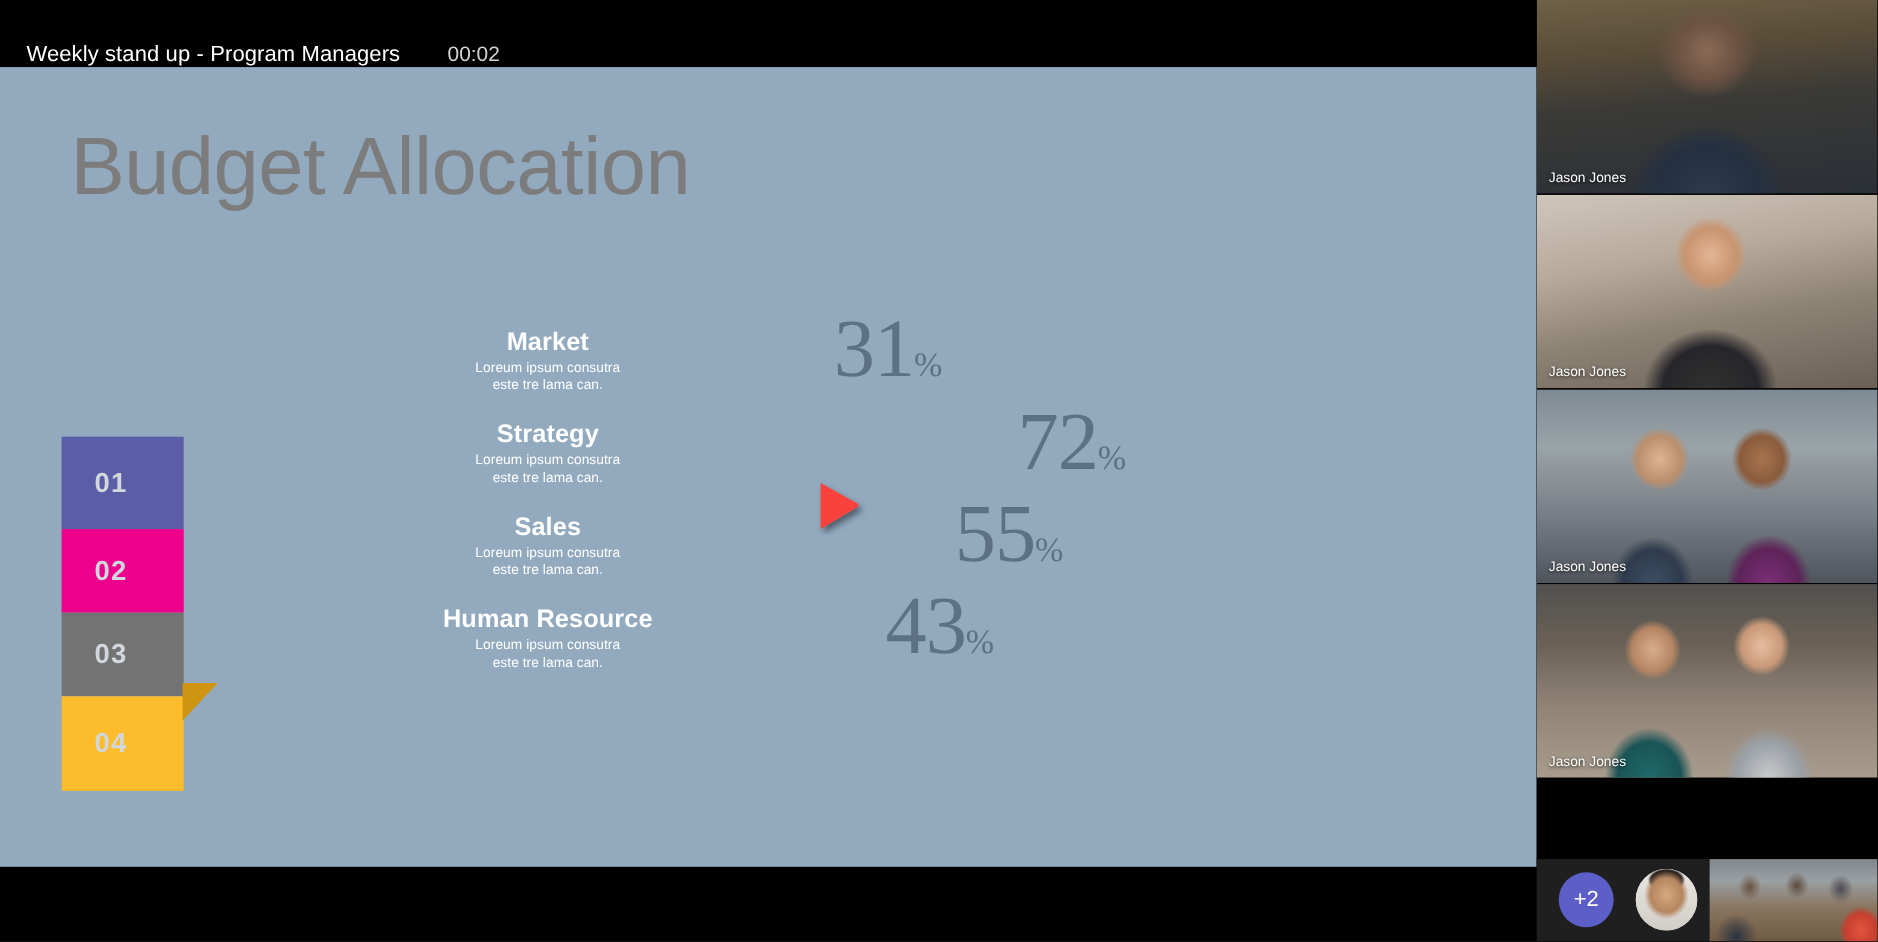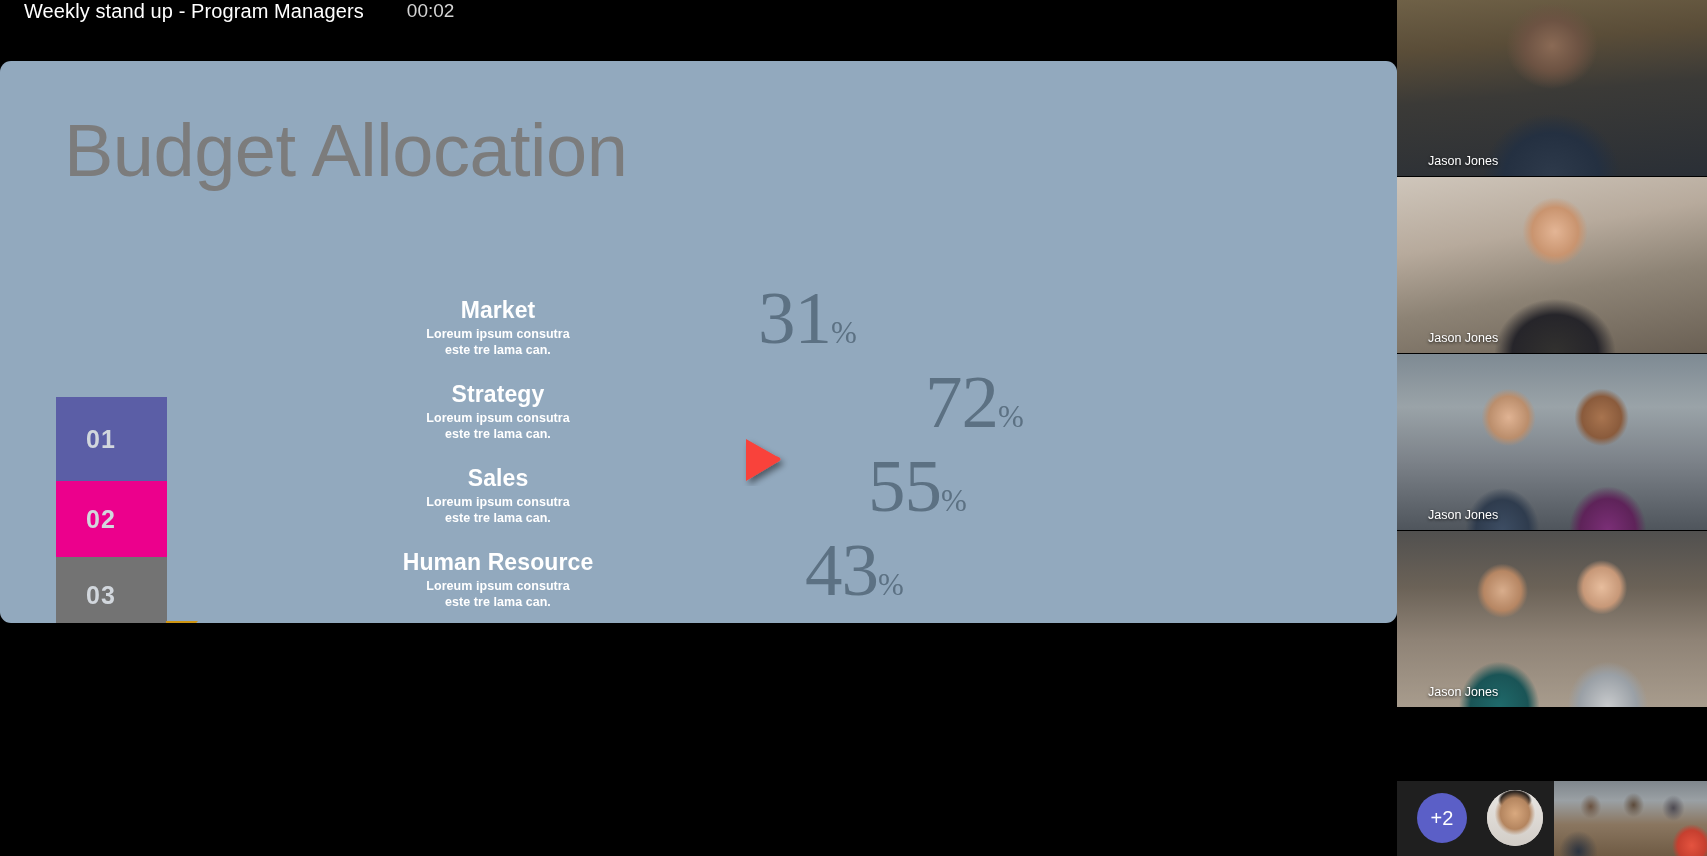--- a/index.html
+++ b/index.html
@@ -8,29 +8,29 @@
     width:1707px; height:856px;
     background:#000;
     overflow:hidden;
     font-family:"Liberation Sans", sans-serif;
   }
   #app { position:relative; width:1707px; height:856px; background:#000; }
 
   
   #titlebar {
     position:absolute; left:0; top:0; width:1560px; height:61px;
-    background:#000; display:flex; align-items:flex-start; padding-left:24px;
+    background:#000; display:flex; align-items:flex-end; padding-left:24px;
   }
   #meeting-title { color:#ffffff; font-size:20px; letter-spacing:.1px; font-weight:400; }
   #meeting-timer { color:#d4d4d4; font-size:19px; margin-left:43px; font-weight:400; }
 
   
   #stage {
-    position:absolute; left:0; top:61px; width:1397px; height:562px;
-    background:#92a9be; overflow:hidden;border-radius:11px;
+    position:absolute; left:0; top:61px; width:1397px; height:727px;
+    background:#92a9be; overflow:hidden;
   }
   #slide-title {
     position:absolute; left:64px; top:53px;
     font-size:74px; font-weight:400; color:#7c7c7c; letter-spacing:-.5px;
     line-height:1; white-space:nowrap;
   }
 
   
   #infographic { position:absolute; left:0; top:0; width:100%; height:100%; }
 
@@ -44,21 +44,21 @@
 
   .barrow { position:absolute; left:166px; }
   .bar { position:absolute; left:0; top:0; height:100%; }
   .bartext { position:absolute; left:72px; top:12px; width:520px;text-align:center; }
   .bartitle {
     color:#ffffff; font-weight:700; font-size:23px; line-height:1.15;
     letter-spacing:.1px; white-space:nowrap;
   }
   .bardesc {
     color:#ffffff; font-size:12.5px; line-height:1.22; margin-top:4px;
-    font-weight:700; letter-spacing:.05px;
+    font-weight:400; letter-spacing:.05px;
   }
 
   .pct {
     position:absolute; color:#5c7183; font-weight:400;
     font-size:75px; line-height:1; letter-spacing:-1px; white-space:nowrap;font-family:Liberation Serif, serif;
   }
   .pct .sym { font-size:31px; letter-spacing:0; }
 
   #fold {
     position:absolute; width:0; height:0;
@@ -67,21 +67,21 @@
 
   
   #pointer { position:absolute; width:62px; height:50px; }
   #pointer svg { display:block; }
 
   
   #rail { position:absolute; left:1397px; top:0; width:310px; height:856px; background:#000; }
   .tile { position:absolute; left:0; width:310px; overflow:hidden; }
   .tile .label {
     position:absolute; left:11px; bottom:8px; color:#fff; font-size:12.5px;
-    text-shadow:0 1px 3px rgba(0,0,0,.85); z-index:5; font-weight:400;margin-left:20px;
+    text-shadow:0 1px 3px rgba(0,0,0,.85); z-index:5; font-weight:400;
   }
   .ph { position:absolute; inset:0; }
 
   
   #strip { position:absolute; left:0; bottom:0; width:310px; height:75px; background:#1f1f1f; }
   #more-badge {
     position:absolute; left:20px; top:12px; width:50px; height:50px; border-radius:50%;
     background:#5b5fc7; color:#fff; font-size:20px;
     display:flex; align-items:center; justify-content:center; font-weight:400;
   }

